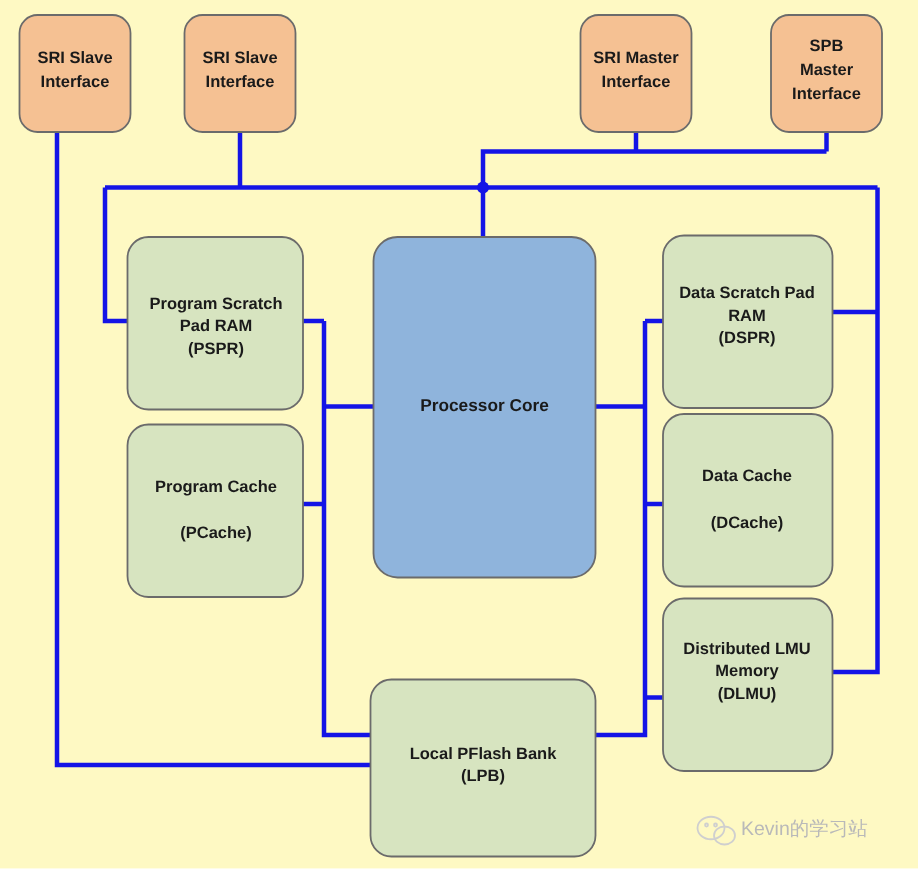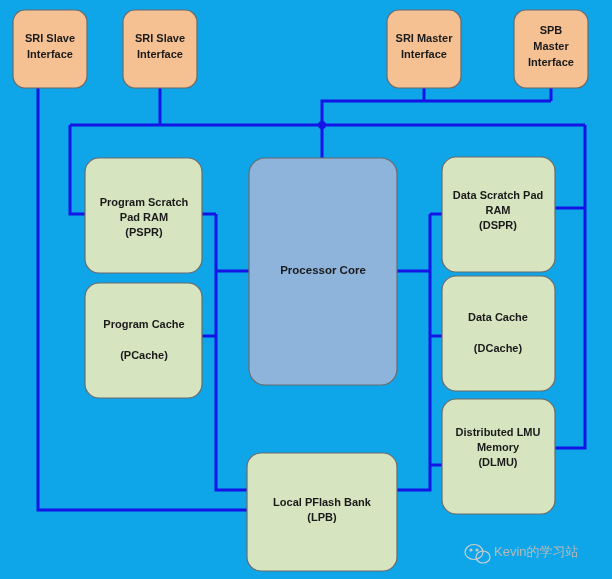--- a/index.html
+++ b/index.html
@@ -10,21 +10,21 @@
   body {
     width: 612px;
     height: 579px;
     font-family: "Liberation Sans", sans-serif;
     overflow: hidden;
   }
   #diagram-root {
     position: relative;
     width: 612px;
     height: 579px;
-    background: #0ea5e9;
+    background: #fef9c3;
   }
   svg#diagram-svg {
     display: block;
     width: 612px;
     height: 579px;
   }
   .block-label {
     font-family: "Liberation Sans", sans-serif;
     font-weight: bold;
     fill: #1a1a1a;

